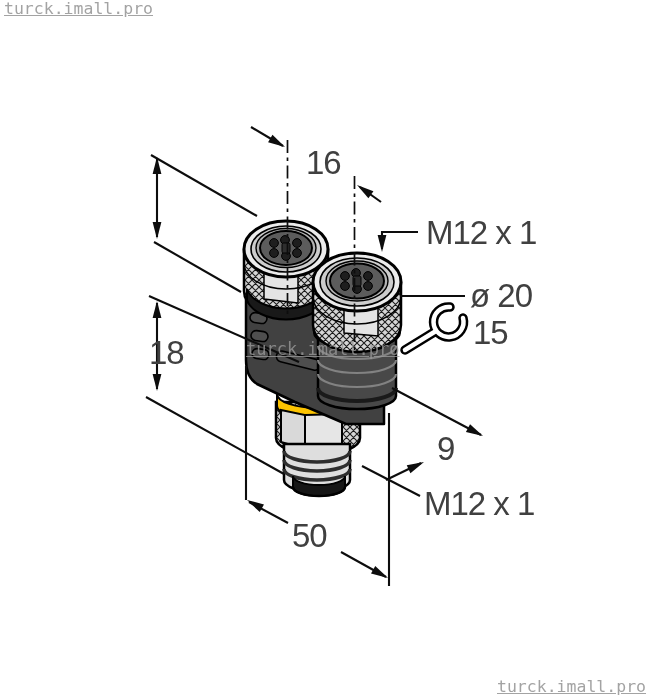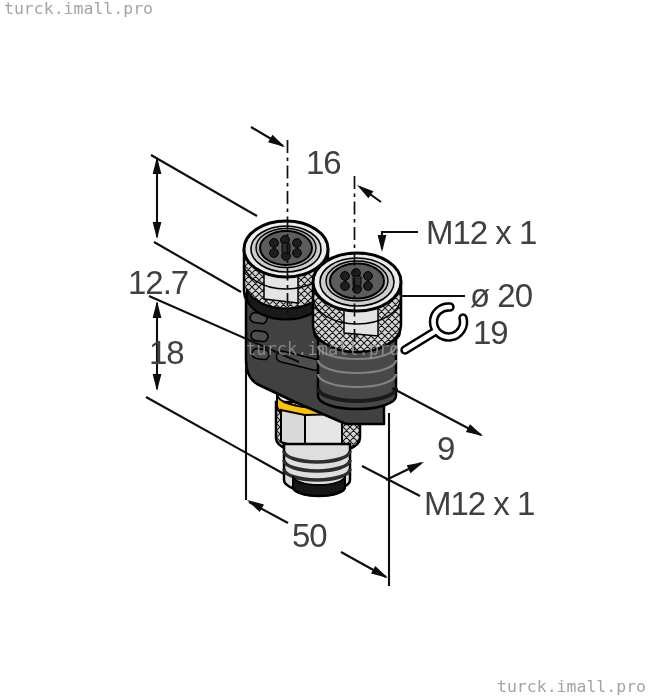--- a/index.html
+++ b/index.html
@@ -2,21 +2,21 @@
 <html><head>
 <meta charset="utf-8">
 <style>
   html,body{margin:0;padding:0;background:#ffffff;}
   #stage{position:relative;width:653px;height:700px;background:#fff;overflow:hidden;
          font-family:"Liberation Sans",sans-serif;}
   #stage svg{position:absolute;left:0;top:0;}
   .dim{position:absolute;font-size:33px;letter-spacing:-1px;color:#404040;line-height:1;
        white-space:nowrap;}
   .wm{position:absolute;font-family:"DejaVu Sans Mono","Liberation Mono",monospace;
-      color:#a3a3a3;white-space:nowrap;letter-spacing:0;}
+      color:#a3a3a3;white-space:nowrap;letter-spacing:0;text-decoration:underline;}
   #wm-tl{left:4px;top:-1px;font-size:16.5px;}
   #wm-mid{left:246px;top:339px;font-size:17px;color:#989898;opacity:.8;}
   #wm-br{left:497px;top:677px;font-size:16.5px;}
   .cl{stroke:#0d0d0d;stroke-width:1.7;stroke-dasharray:13 4.5 3.5 4.5;fill:none;}
   .dl{stroke:#0d0d0d;stroke-width:2.1;fill:none;}
   .ah{fill:#0d0d0d;stroke:none;}
 </style>
 </head>
 <body>
 
@@ -137,26 +137,25 @@
   </g>
 
   <g>
     <path d="M405 350 L436 331" stroke="#000" stroke-width="9.5" stroke-linecap="round" fill="none"></path>
     <path d="M450 307 A15 15 0 1 0 463 318" stroke="#000" stroke-width="9.5" stroke-linecap="round" fill="none"></path>
     <path d="M405 350 L436 331" stroke="#fff" stroke-width="4.5" stroke-linecap="round" fill="none"></path>
     <path d="M450 307 A15 15 0 1 0 463 318" stroke="#fff" stroke-width="4.5" stroke-linecap="round" fill="none"></path>
   </g>
 </svg>
 
-  <span class="dim" style="left:128px;top:266px">12.7</span>
   <span class="dim" style="left:149px;top:336px">18</span>
   <span class="dim" style="left:306px;top:146px">16</span>
   <span class="dim" style="left:426px;top:216px">M12 x 1</span>
   <span class="dim" style="left:470px;top:279px">ø 20</span>
-  <span class="dim" style="left:473px;top:316px">19</span>
+  <span class="dim" style="left:473px;top:316px">15</span>
   <span class="dim" style="left:437px;top:432px">9</span>
   <span class="dim" style="left:424px;top:487px">M12 x 1</span>
   <span class="dim" style="left:292px;top:519px">50</span>
 
   <span class="wm" id="wm-tl">turck.imall.pro</span>
   <span class="wm" id="wm-mid">turck.imall.pro</span>
   <span class="wm" id="wm-br">turck.imall.pro</span>
 </div>
 
 </body></html>

